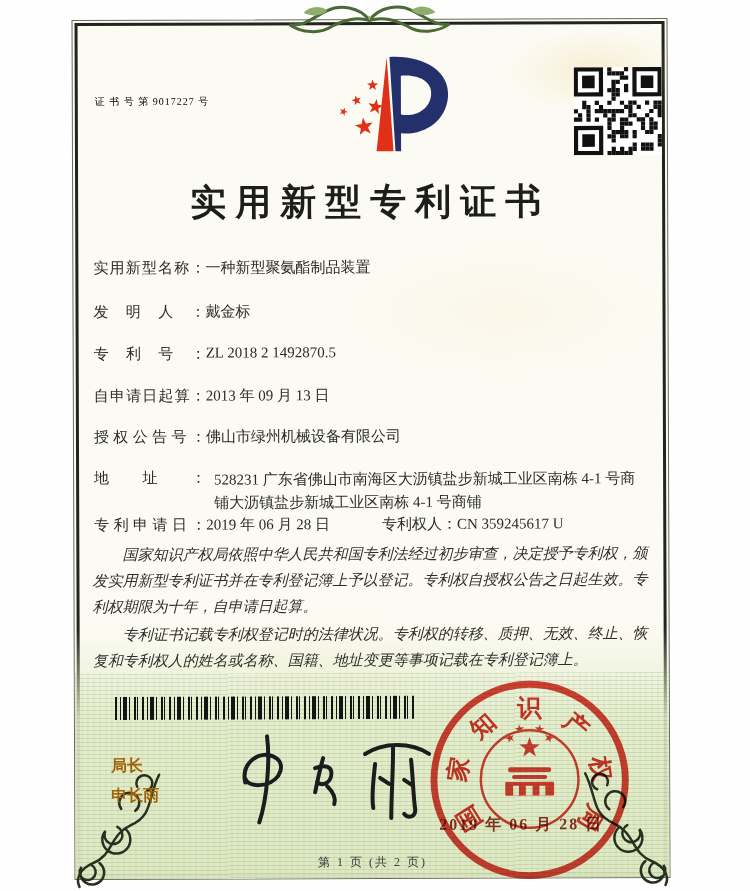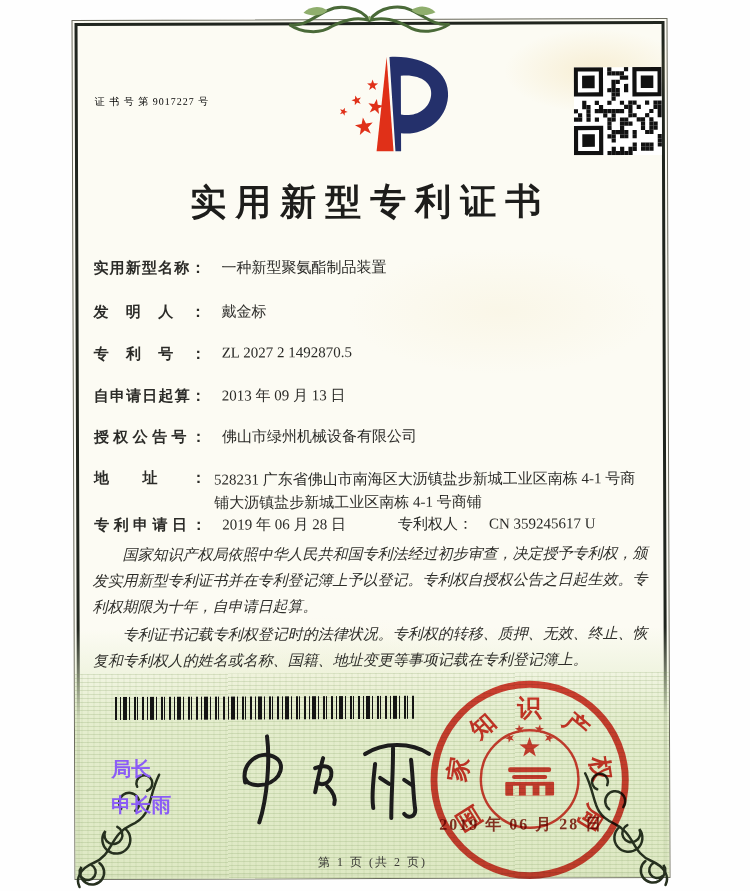--- a/index.html
+++ b/index.html
@@ -41,38 +41,38 @@
   }
   .content{position:absolute;inset:0;}
   .cert-no{position:absolute;left:22px;top:54px;font-size:10px;letter-spacing:1px;color:#000000;margin-top:20px;}
   .logo{position:absolute;left:248px;top:30px;width:132px;height:112px;}
   .qr{position:absolute;left:501px;top:48px;width:88px;height:88px;}
   .title{
     position:absolute;left:0;top:158px;width:100%;text-align:center;
     font-size:36px;font-weight:bold;letter-spacing:9px;color:#1d1d1b;
   }
   .row{position:absolute;left:20px;width:562px;font-size:15px;}
-  .lbl{display:inline-block;width:112px;text-align:justify;text-align-last:justify;vertical-align:top;font-weight:bold;}
-  .val{margin-left:16px;}
+  .lbl{display:inline-block;width:112px;text-align:justify;text-align-last:justify;vertical-align:top;}
+  .val{margin-left:0;}
   .val-block{display:inline-block;width:425px;margin-left:8px;vertical-align:top;line-height:23px;}
   .r1{top:238px}.r2{top:282px}.r3{top:324px}.r4{top:366px}.r5{top:407px}.r6{top:448px}.r7{top:495px}
   .grant-no{margin-left:52px;}
   .paras{position:absolute;left:18px;top:521px;width:562px;font-size:15px;line-height:26px;font-style:italic;color:#2e2e2a;}
   .paras p{margin:0 0 2px 0;text-indent:2em;}
   .barcode{
     position:absolute;left:40px;top:676px;width:300px;height:23px;
     background:repeating-linear-gradient(90deg,
       #141414 0 2px, transparent 2px 5px,
       #141414 5px 6px, transparent 6px 8px,
       #141414 8px 12px, transparent 12px 14px,
       #141414 14px 15px, transparent 15px 19px,
       #141414 19px 21px, transparent 21px 22px,
       #141414 22px 23px, transparent 23px 27px);
   }
-  .director{position:absolute;left:36px;top:735px;font-family:"Liberation Sans","DejaVu Sans",sans-serif;font-weight:bold;font-size:20px;color:#8b5cf6;}
+  .director{position:absolute;left:36px;top:735px;font-family:"Liberation Sans","DejaVu Sans",sans-serif;font-weight:bold;font-size:16px;color:#a16207;}
   .director div{margin-bottom:9px;}
   .signature{position:absolute;left:140px;top:700px;width:260px;height:115px;}
   .seal{position:absolute;left:352px;top:658px;width:205px;height:205px;mix-blend-mode:multiply;opacity:.93;}
   .seal-date{
     position:absolute;left:364px;top:795px;font-size:16px;font-weight:bold;
     color:#97352a;letter-spacing:2px;mix-blend-mode:multiply;
   }
   .footer{position:absolute;left:0;bottom:7px;width:100%;text-align:center;font-size:12px;color:#3a3a36;letter-spacing:2px;}
   .top-orn{position:absolute;left:50%;top:-2px;transform:translate(-50%,-45%);width:200px;height:48px;}
   .corner-orn{position:absolute;width:96px;height:118px;}
@@ -262,21 +262,21 @@
 
     <div class="title">实用新型专利证书</div>
 
     <div class="row r1">
       <span class="lbl">实用新型名称：</span><span class="val">一种新型聚氨酯制品装置</span>
     </div>
     <div class="row r2">
       <span class="lbl">发明人：</span><span class="val">戴金标</span>
     </div>
     <div class="row r3">
-      <span class="lbl">专利号：</span><span class="val">ZL 2027 2 1492870.5</span>
+      <span class="lbl">专利号：</span><span class="val">ZL 2018 2 1492870.5</span>
     </div>
     <div class="row r4">
       <span class="lbl">自申请日起算：</span><span class="val">2013 年 09 月 13 日</span>
     </div>
     <div class="row r5">
       <span class="lbl">授权公告号：</span><span class="val">佛山市绿州机械设备有限公司</span>
     </div>
     <div class="row r6">
       <span class="lbl">地址：</span><span class="val-block">528231 广东省佛山市南海区大沥镇盐步新城工业区南栋 4-1 号商铺大沥镇盐步新城工业区南栋 4-1 号商铺</span>
     </div>

